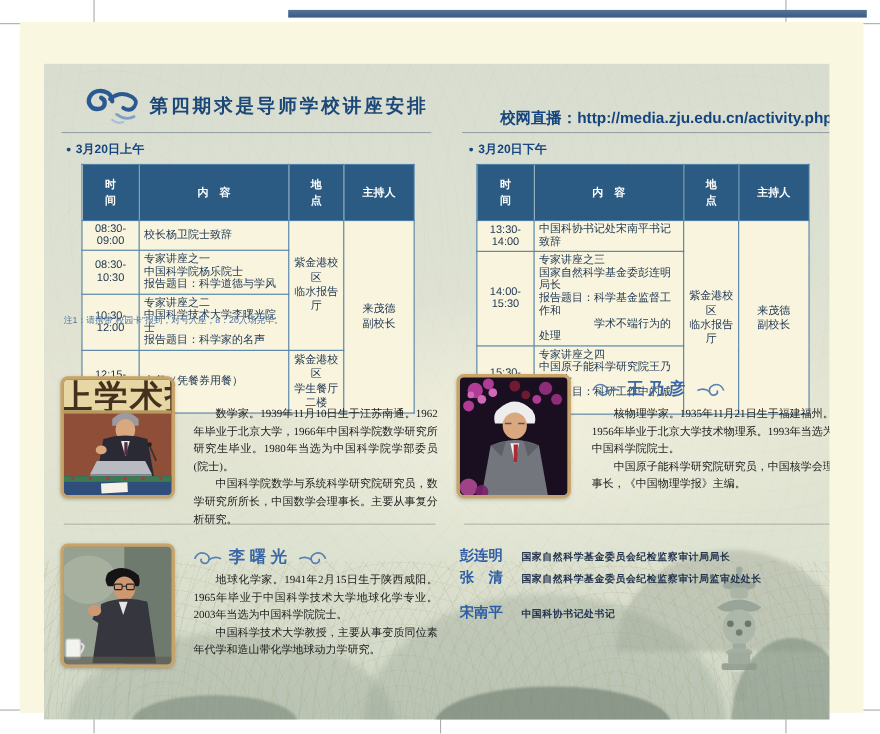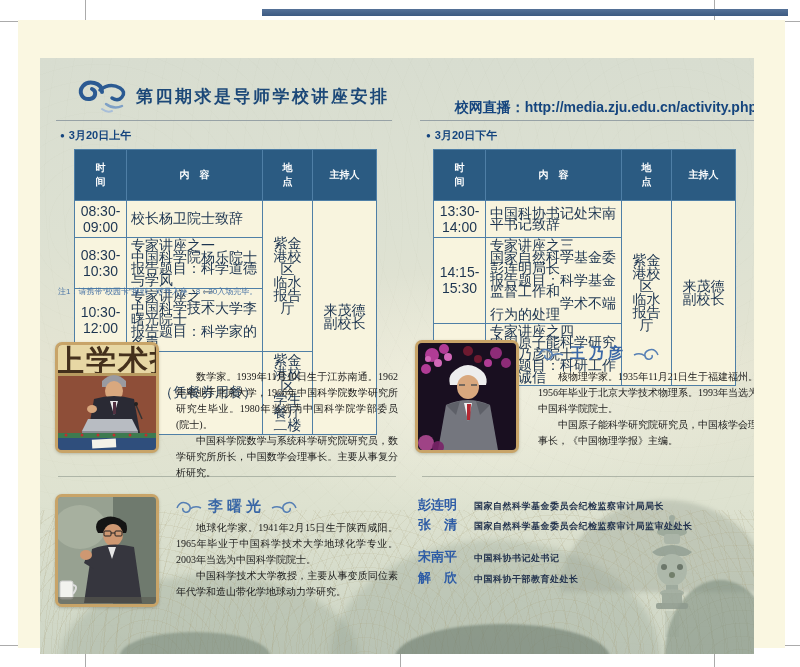--- a/index.html
+++ b/index.html
@@ -34,21 +34,21 @@
   .page-title{left:96px;top:27px;font-family:"Liberation Serif",serif;font-size:17px;font-weight:bold;
     color:#1c4878;letter-spacing:2.5px;}
   .rule{height:1px;background:#97a2a6;}
   .live{left:380px;top:41px;width:337px;text-align:right;font-size:14px;font-weight:bold;color:#15457e;}
   .sec-label{font-size:11px;font-weight:bold;color:#15457e;}
   .sec-label .blt{font-size:8px;vertical-align:1px;margin-right:4px;}
 
   table.sched{position:absolute;border-collapse:collapse;table-layout:fixed;background:#f8f4de;}
   table.sched th,table.sched td{border:1px solid #4f7fa6;overflow:hidden;}
   table.sched th{background:#2b5b82;color:#ffffff;font-size:10px;font-weight:bold;height:17px;padding:11px;}
-  table.sched td{font-size:14px;color:#1c3450;vertical-align:middle;padding:2px 4px;}
+  table.sched td{font-size:10px;color:#1c3450;vertical-align:middle;padding:2px 4px;}
   td.t{text-align:center;padding:2px 1px;}
   td.c{text-align:left;white-space:pre-line;line-height:11.5px;padding-left:6px;}
   td.loc,td.host{text-align:center;white-space:pre-line;line-height:13px;}
   tr.r21{height:21px;} tr.r35{height:35px;} tr.r22{height:22px;} tr.r55{height:55px;} tr.r41{height:41px;}
   .col-time{width:52px;} .col-content{width:136px;} .col-loc{width:50px;} .col-host{width:64px;}
 
   .notes{width:336px;font-size:8px;line-height:11px;color:#4873a5;}
   .notes p{margin:0 0 1px 0;}
   .sep{height:1px;background:rgba(125,135,125,.5);}
 
@@ -200,21 +200,21 @@
       <tbody>
         <tr class="r21">
           <td class="t">13:30-14:00</td>
           <td class="c">中国科协书记处宋南平书记致辞</td>
           <td class="loc" rowspan="3">紫金港校区
 临水报告厅</td>
           <td class="host" rowspan="3">来茂德
 副校长</td>
         </tr>
         <tr class="r55">
-          <td class="t">14:15-15:30</td>
+          <td class="t">14:00-15:30</td>
           <td class="c">专家讲座之三
 国家自然科学基金委彭连明局长
 报告题目：科学基金监督工作和
 　　　　　学术不端行为的处理</td>
         </tr>
         <tr class="r41">
           <td class="t">15:30-17:00</td>
           <td class="c">专家讲座之四
 中国原子能科学研究院王乃彦院士
 报告题目：科研工作中的诚信</td>
@@ -344,19 +344,15 @@
       <span class="off-title">国家自然科学基金委员会纪检监察审计局局长</span>
     </div>
     <div class="abs official" style="left:378px;top:458px;">
       <span class="off-name">张　清</span>
       <span class="off-title">国家自然科学基金委员会纪检监察审计局监审处处长</span>
     </div>
     <div class="abs official" style="left:378px;top:490px;">
       <span class="off-name">宋南平</span>
       <span class="off-title">中国科协书记处书记</span>
     </div>
-    <div class="abs official" style="left:378px;top:511px;">
-      <span class="off-name">解　欣</span>
-      <span class="off-title">中国科协干部教育处处长</span>
-    </div>
 
   </div>
 </div>
 
 </body></html>

